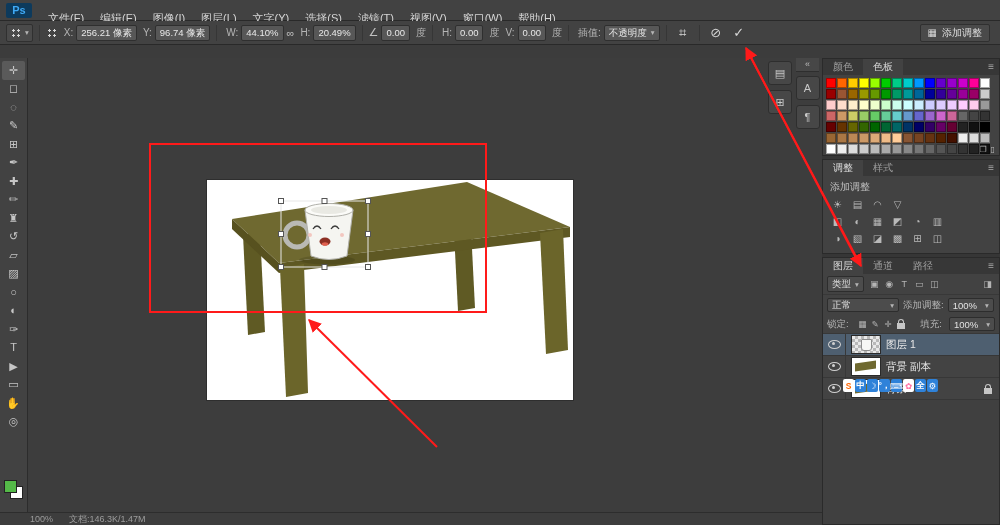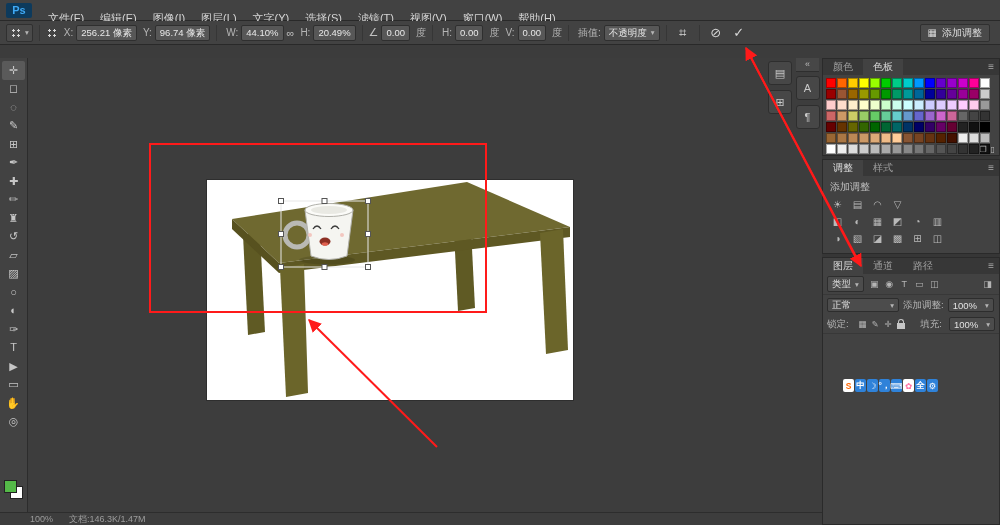--- a/index.html
+++ b/index.html
@@ -529,20 +529,44 @@
             <div class="lockicon">
               <span class="css-lock"></span>
             </div>
           </div>
         <span class="small-label" style="margin-left:auto;">填充:</span>
         <div class="dd" id="fill-dd">
           <span>100%</span>
           <span class="caret">▾</span>
         </div>
       </div>
+      <div id="layer-list">
+          <div class="layer-row selected">
+            <div class="eye-cell">
+              <span class="eye"></span>
+            </div>
+            <div class="thumb cup"></div>
+            <span class="layer-label">图层 1</span>
+          </div>
+          <div class="layer-row">
+            <div class="eye-cell">
+              <span class="eye"></span>
+            </div>
+            <div class="thumb table"></div>
+            <span class="layer-label">背景 副本</span>
+          </div>
+          <div class="layer-row">
+            <div class="eye-cell">
+              <span class="eye"></span>
+            </div>
+            <div class="thumb table"></div>
+            <span class="layer-label">背景</span>
+            <span class="layer-lock"><span class="css-lock"></span></span>
+          </div>
+        </div>
     </div>
   </div>
 
   <div id="ime">
       <div class="ime-tile" style="background: rgb(255, 255, 255); color: rgb(255, 102, 0);">S</div>
       <div class="ime-tile" style="background: rgb(47, 130, 217); color: rgb(255, 255, 255);">中</div>
       <div class="ime-tile" style="background: rgb(47, 130, 217); color: rgb(255, 255, 255);">☽</div>
       <div class="ime-tile" style="background: rgb(47, 130, 217); color: rgb(255, 255, 255);">°，</div>
       <div class="ime-tile" style="background: rgb(47, 130, 217); color: rgb(255, 255, 255);">⌨</div>
       <div class="ime-tile" style="background: rgb(255, 255, 255); color: rgb(255, 110, 160);">✿</div>

